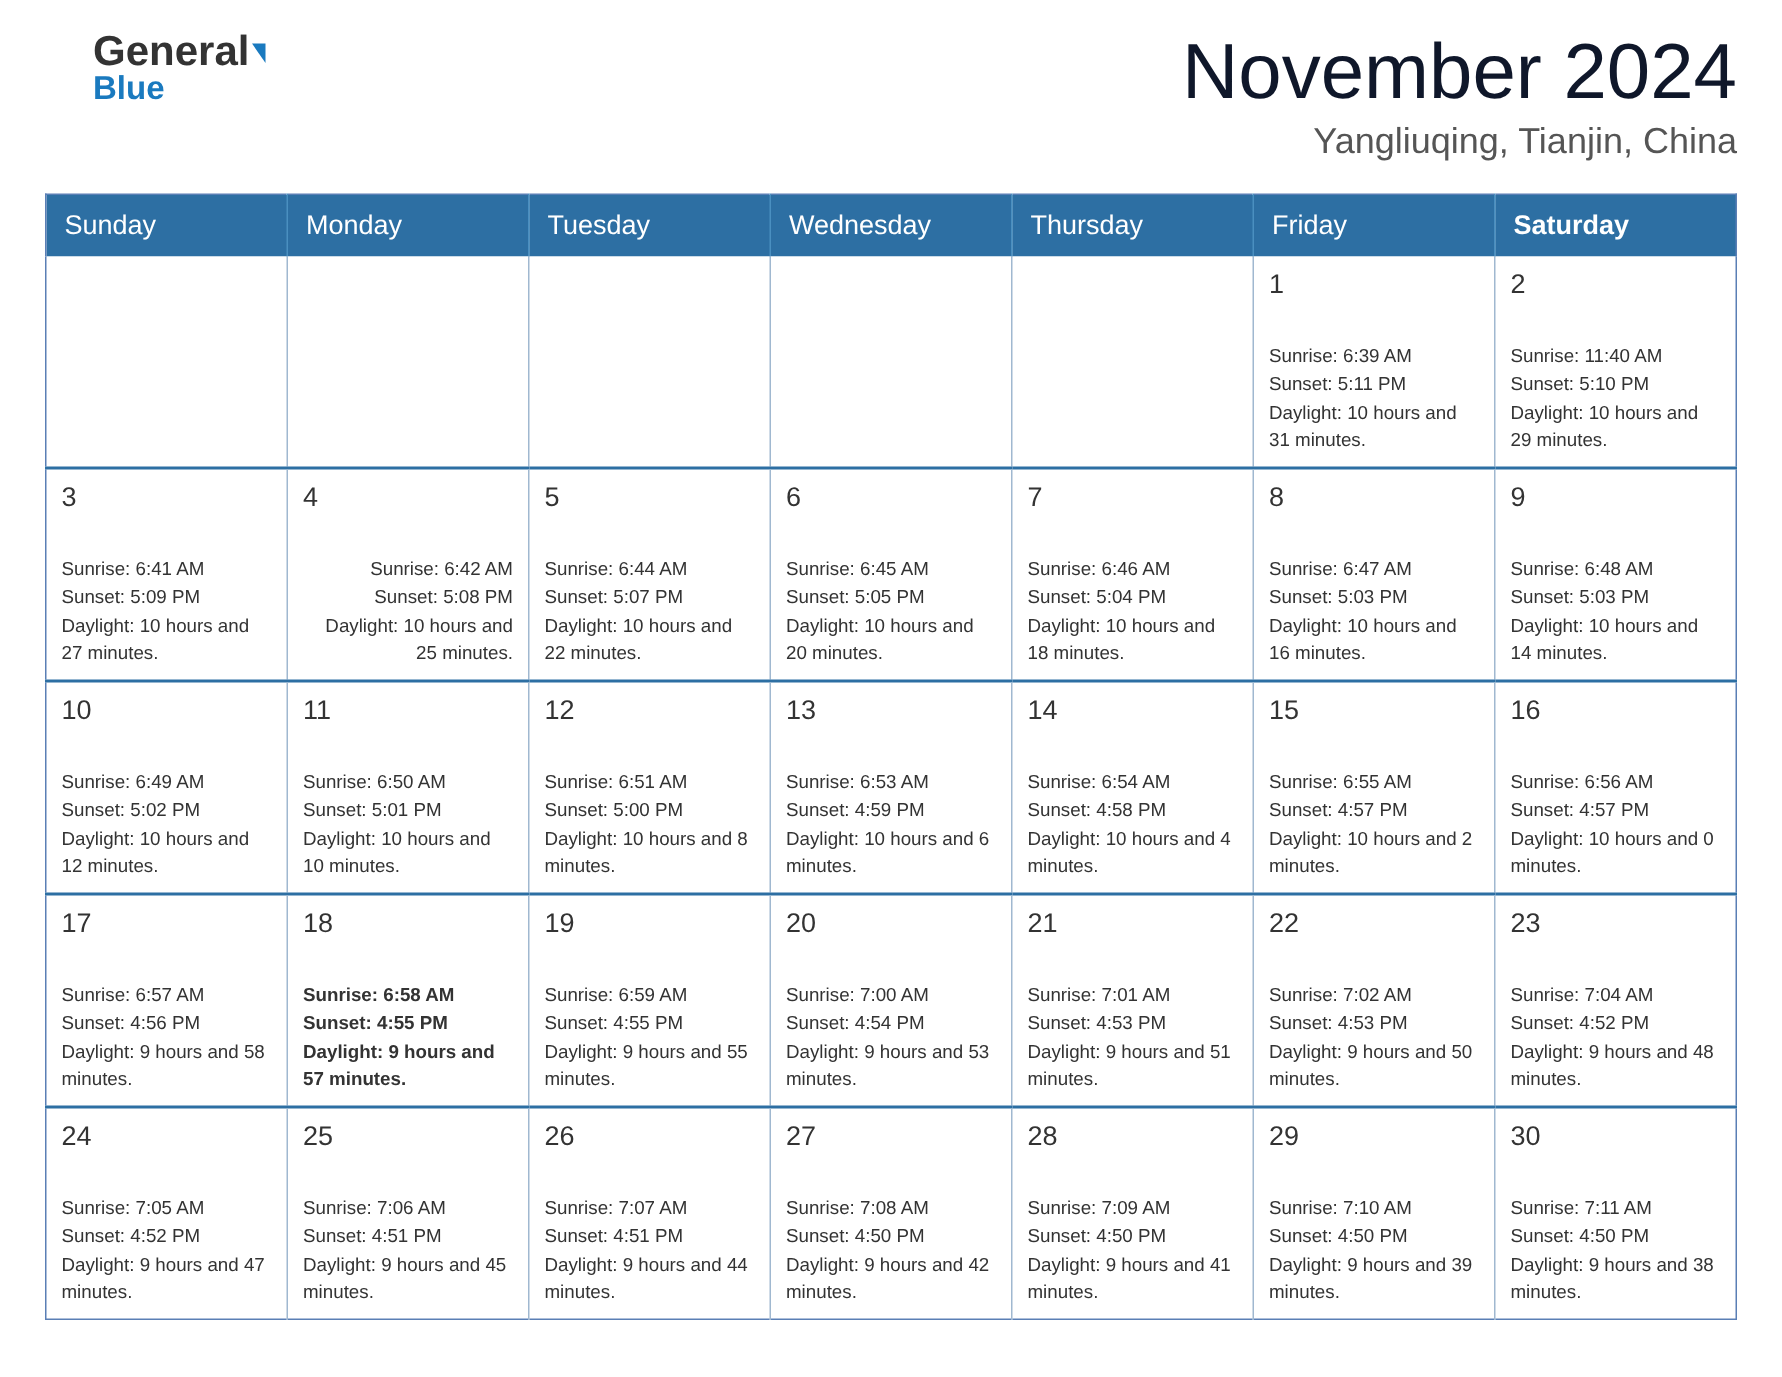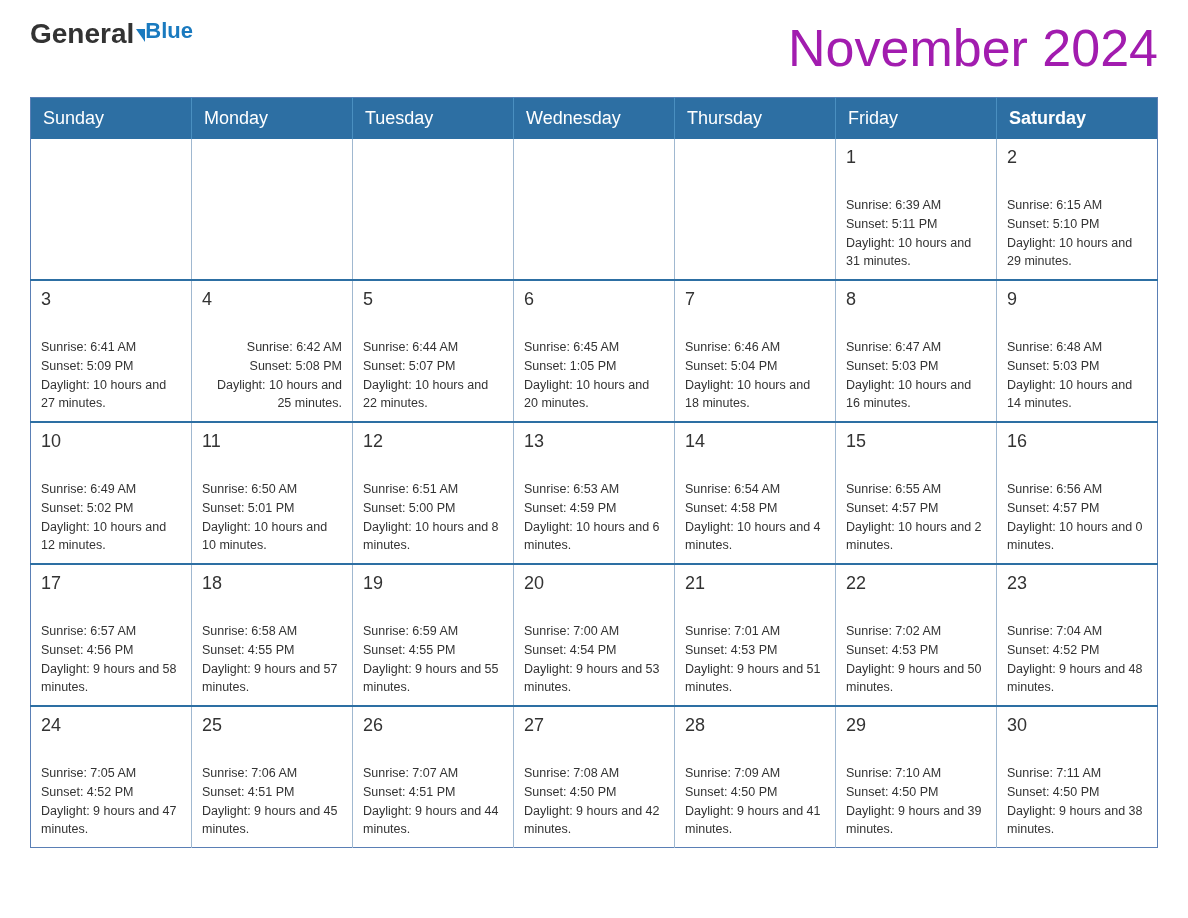--- a/index.html
+++ b/index.html
@@ -11,41 +11,43 @@
       padding: 20px 30px;
     }
     .header-area {
       display: flex;
       justify-content: space-between;
       align-items: flex-start;
       margin-bottom: 20px;
     }
     .logo {
       display: flex;
+      flex-direction: column;
       align-items: flex-start;
+      margin-left: 32px;
     }
     .logo-text {
       font-size: 28px;
       font-weight: bold;
       color: #333;
       line-height: 1;
     }
     .logo-blue-line {
       font-size: 22px;
       font-weight: bold;
       color: #1a7abf;
       margin-top: -2px;
     }
     .title-area {
       text-align: right;
     }
     .month-year {
       font-size: 52px;
       font-weight: normal;
-      color: #a21caf;
+      color: #0f172a;
       line-height: 1.1;
     }
     .location {
       font-size: 24px;
       color: #555;
       margin-top: 4px;
     }
     .calendar-table {
       width: 100%;
       border-collapse: collapse;
@@ -103,20 +105,21 @@
 
 <div class="header-area">
   <div class="logo">
     <div class="logo-text">
       General<span style="display:inline-block;width:0;height:0;border-left:9px solid transparent;border-right:0px solid transparent;border-top:13px solid #1a7abf;margin-left:2px;vertical-align:middle;"></span>
     </div>
     <div class="logo-blue-line">Blue</div>
   </div>
   <div class="title-area">
     <div class="month-year">November 2024</div>
+    <div class="location">Yangliuqing, Tianjin, China</div>
   </div>
 </div>
 
 <table class="calendar-table">
   <thead>
     <tr>
     <th>Sunday</th>
         <th>Monday</th>
         <th>Tuesday</th>
         <th>Wednesday</th>
@@ -133,21 +136,21 @@
         <td class="empty-cell"></td>
         <td class="empty-cell"></td>
         <td>
           <div class="day-number">1</div>
           <div class="day-info" style="white-space: pre-line;">Sunrise: 6:39 AM
 Sunset: 5:11 PM
 Daylight: 10 hours and 31 minutes.</div>
         </td>
         <td>
           <div class="day-number">2</div>
-          <div class="day-info" style="white-space: pre-line;">Sunrise: 6:15 AM
+          <div class="day-info" style="white-space: pre-line;">Sunrise: 11:40 AM
 Sunset: 5:10 PM
 Daylight: 10 hours and 29 minutes.</div>
         </td>
       </tr>
       <tr>
         <td>
           <div class="day-number">3</div>
           <div class="day-info" style="white-space: pre-line;">Sunrise: 6:41 AM
 Sunset: 5:09 PM
 Daylight: 10 hours and 27 minutes.</div>
@@ -160,21 +163,21 @@
         </td>
         <td>
           <div class="day-number">5</div>
           <div class="day-info" style="white-space: pre-line;">Sunrise: 6:44 AM
 Sunset: 5:07 PM
 Daylight: 10 hours and 22 minutes.</div>
         </td>
         <td>
           <div class="day-number">6</div>
           <div class="day-info" style="white-space: pre-line;">Sunrise: 6:45 AM
-Sunset: 1:05 PM
+Sunset: 5:05 PM
 Daylight: 10 hours and 20 minutes.</div>
         </td>
         <td>
           <div class="day-number">7</div>
           <div class="day-info" style="white-space: pre-line;">Sunrise: 6:46 AM
 Sunset: 5:04 PM
 Daylight: 10 hours and 18 minutes.</div>
         </td>
         <td>
           <div class="day-number">8</div>
@@ -235,21 +238,21 @@
       </tr>
       <tr>
         <td>
           <div class="day-number">17</div>
           <div class="day-info" style="white-space: pre-line;">Sunrise: 6:57 AM
 Sunset: 4:56 PM
 Daylight: 9 hours and 58 minutes.</div>
         </td>
         <td>
           <div class="day-number">18</div>
-          <div class="day-info" style="white-space: pre-line;">Sunrise: 6:58 AM
+          <div class="day-info" style="white-space: pre-line; font-weight: bold;">Sunrise: 6:58 AM
 Sunset: 4:55 PM
 Daylight: 9 hours and 57 minutes.</div>
         </td>
         <td>
           <div class="day-number">19</div>
           <div class="day-info" style="white-space: pre-line;">Sunrise: 6:59 AM
 Sunset: 4:55 PM
 Daylight: 9 hours and 55 minutes.</div>
         </td>
         <td>

